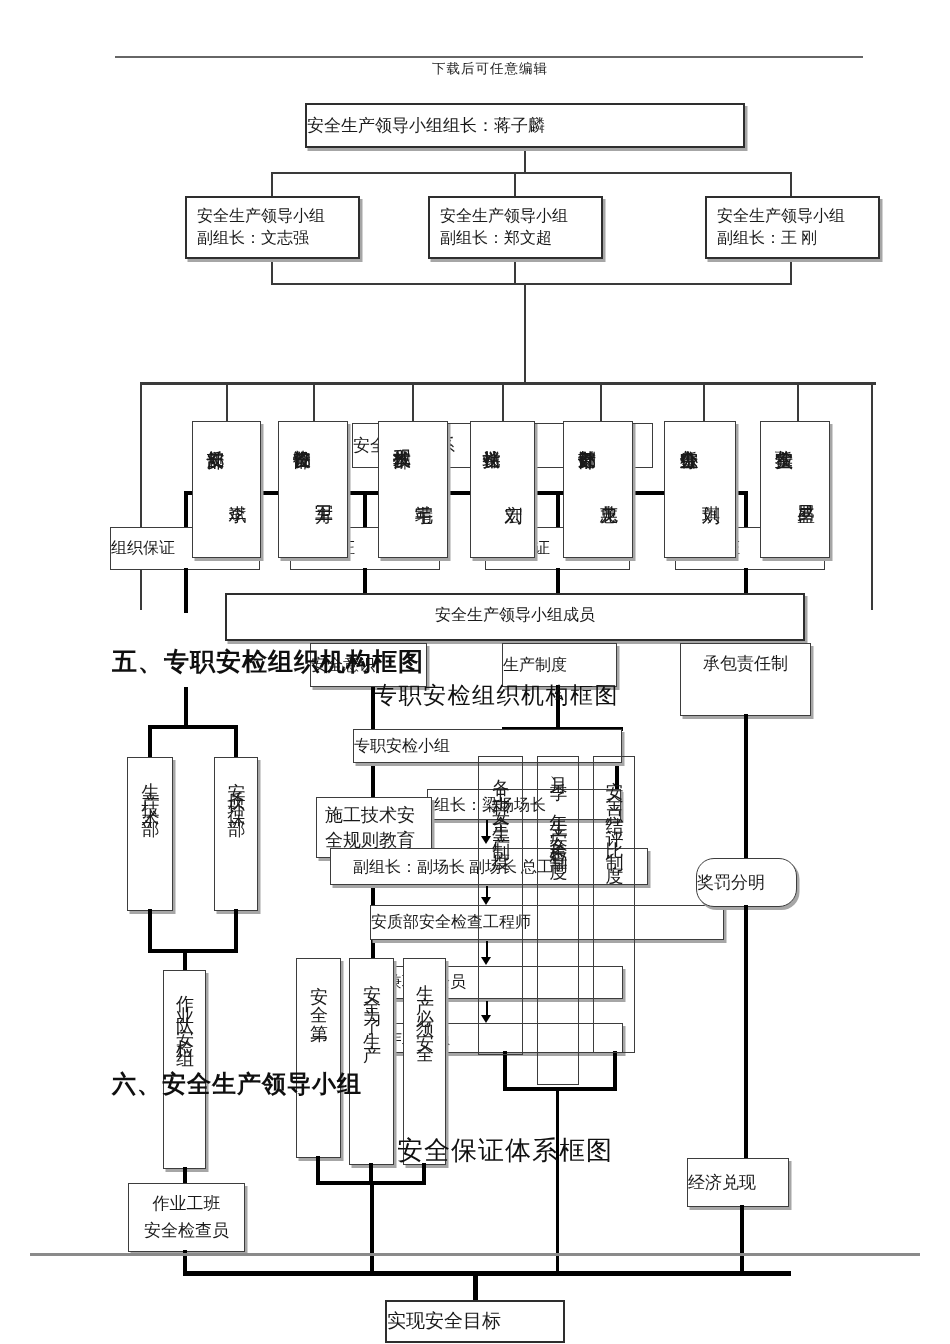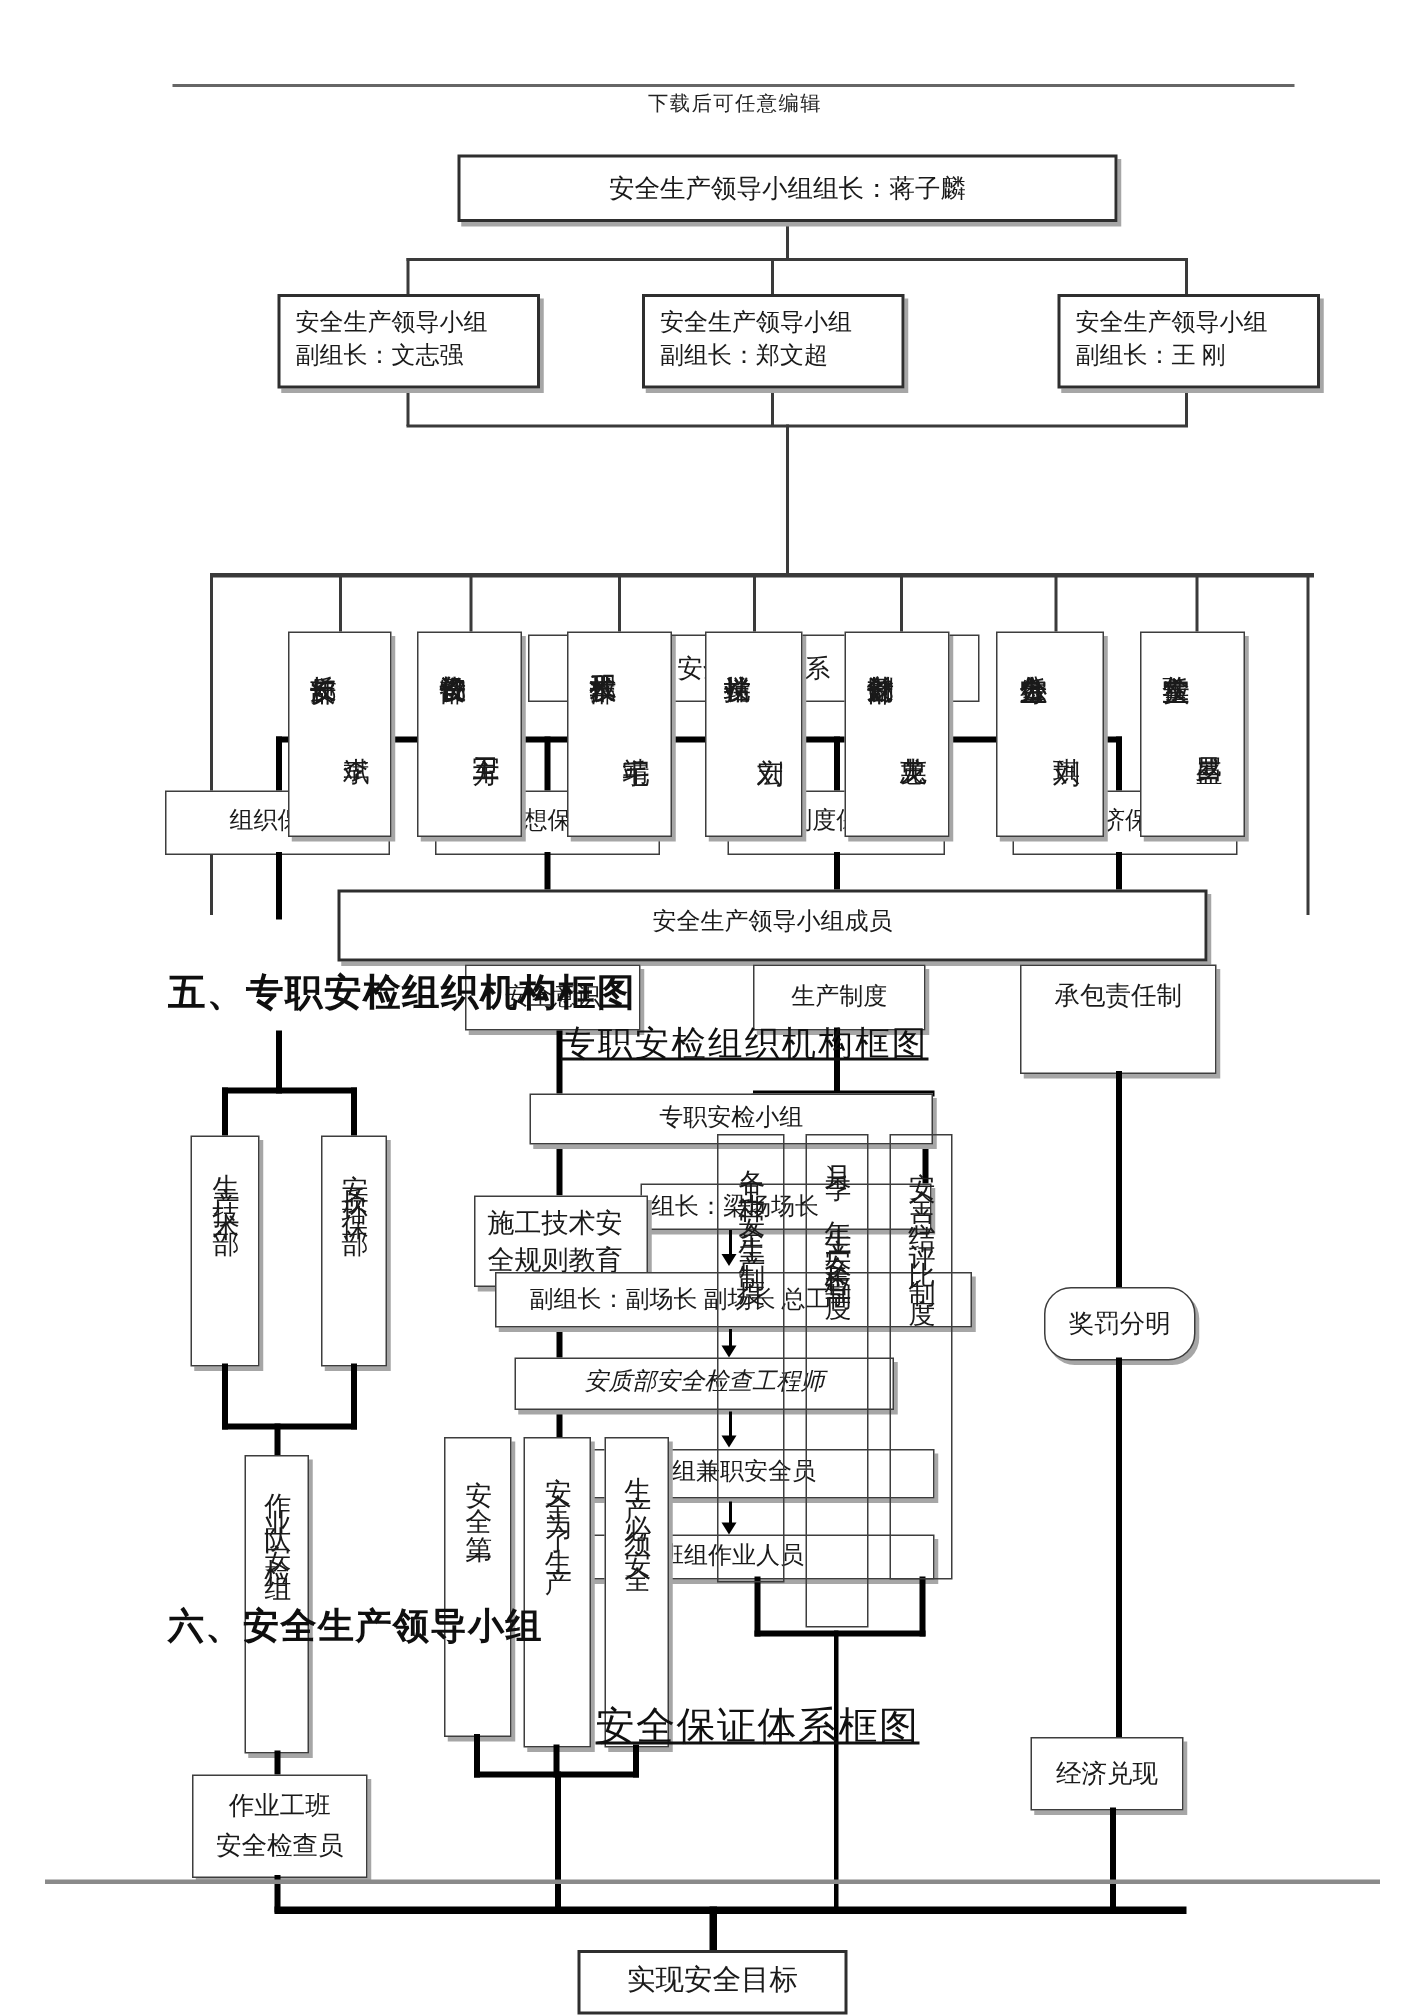--- a/index.html
+++ b/index.html
@@ -7,27 +7,27 @@
         font-family:"Liberation Serif","DejaVu Serif",serif;color:#1a1a1a;}
   .b{position:absolute;background:#fff;border:1.4px solid #3d3d3d;box-sizing:border-box;
      font-size:16px;line-height:1.4;}
   .nb{background:transparent;}
   .sh{box-shadow:2.5px 3px 0 #a6a6a6;}
   .bd2{border-width:2px;border-color:#2e2e2e;}
   .ln{position:absolute;background:#3a3a3a;}
   .tk{position:absolute;background:#000;}
   .gray{position:absolute;background:#8a8a8a;}
   .vt{writing-mode:vertical-rl;text-orientation:upright;}
-  .ctr{display:flex;align-items:center;justify-content:center;text-align:center;}
+  .ctr{display:flex;align-items:center;text-align:center;}
   .vbox{display:flex;justify-content:center;box-sizing:border-box;}
   .dept{display:flex;flex-direction:row;justify-content:center;gap:2px;padding-top:14px;}
   .dept .t{writing-mode:vertical-rl;text-orientation:upright;font-size:18px;line-height:20px;max-height:112px;}
   .dept .n{writing-mode:vertical-rl;text-orientation:upright;font-size:18px;line-height:20px;align-self:center;padding-bottom:12px;}
   .hdg{position:absolute;font-weight:bold;color:#0f0f0f;white-space:nowrap;}
-  .ttl{position:absolute;color:#101010;white-space:nowrap;text-decoration:underline;}
+  .ttl{position:absolute;color:#101010;white-space:nowrap;}
   .arrowstem{position:absolute;width:2px;background:#000;}
   .arrowhead{position:absolute;width:0;height:0;border-left:5.5px solid transparent;
              border-right:5.5px solid transparent;border-top:8px solid #000;}
   .line2 span{display:block;}
 </style>
 </head>
 <body>
 <div id="page">
 
 <div class="ln" style="left:115px;top:56px;width:748px;height:1.5px;background:#666;"></div>
@@ -152,21 +152,21 @@
 <div class="b sh" style="left:427px;top:789px;width:194px;height:31px;padding:4px 0 0 6px;">
   <span>组长：梁场场长</span>
 </div>
 <div class="b sh line2" style="left:316px;top:797px;width:116px;height:61px;padding:5px 0 0 8px;font-size:18px;line-height:25px;">
   <span>施工技术安</span>
   <span>全规则教育</span>
 </div>
 <div class="b sh" style="left:330px;top:848px;width:318px;height:37px;padding:7px 0 0 22px;">
   <span>副组长：副场长  副场长  总工</span>
 </div>
-<div class="b sh ctr" style="left:343px;top:905px;width:253px;height:35px;font-style:italic;">
+<div class="b sh ctr" style="left:370px;top:905px;width:354px;height:35px;">
   <span>安质部安全检查工程师</span>
 </div>
 <div class="b sh ctr" style="left:353px;top:966px;width:270px;height:33px;">
   <span>班组兼职安全员</span>
 </div>
 <div class="b sh ctr" style="left:353px;top:1023px;width:270px;height:30px;">
   <span>班组作业人员</span>
 </div>
 
 <div class="tk" style="left:184px;top:687px;width:4px;height:42px;"></div>

